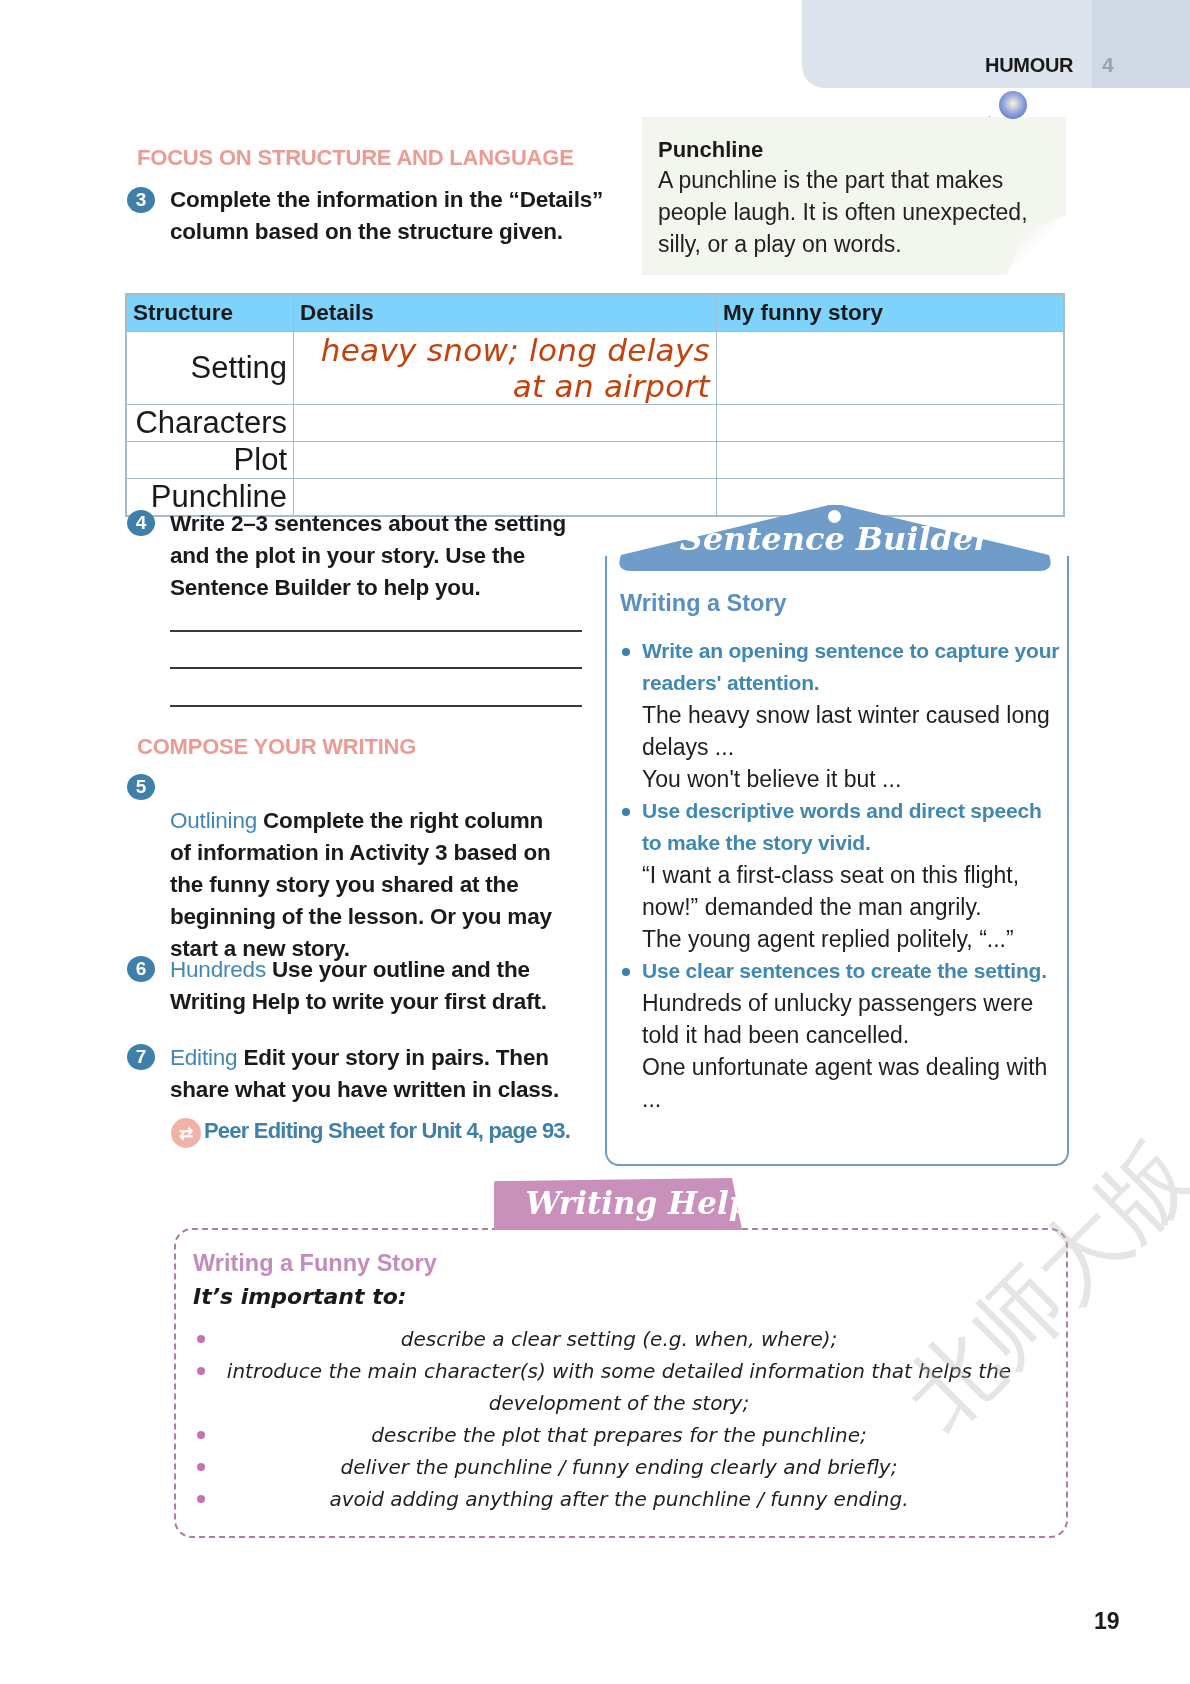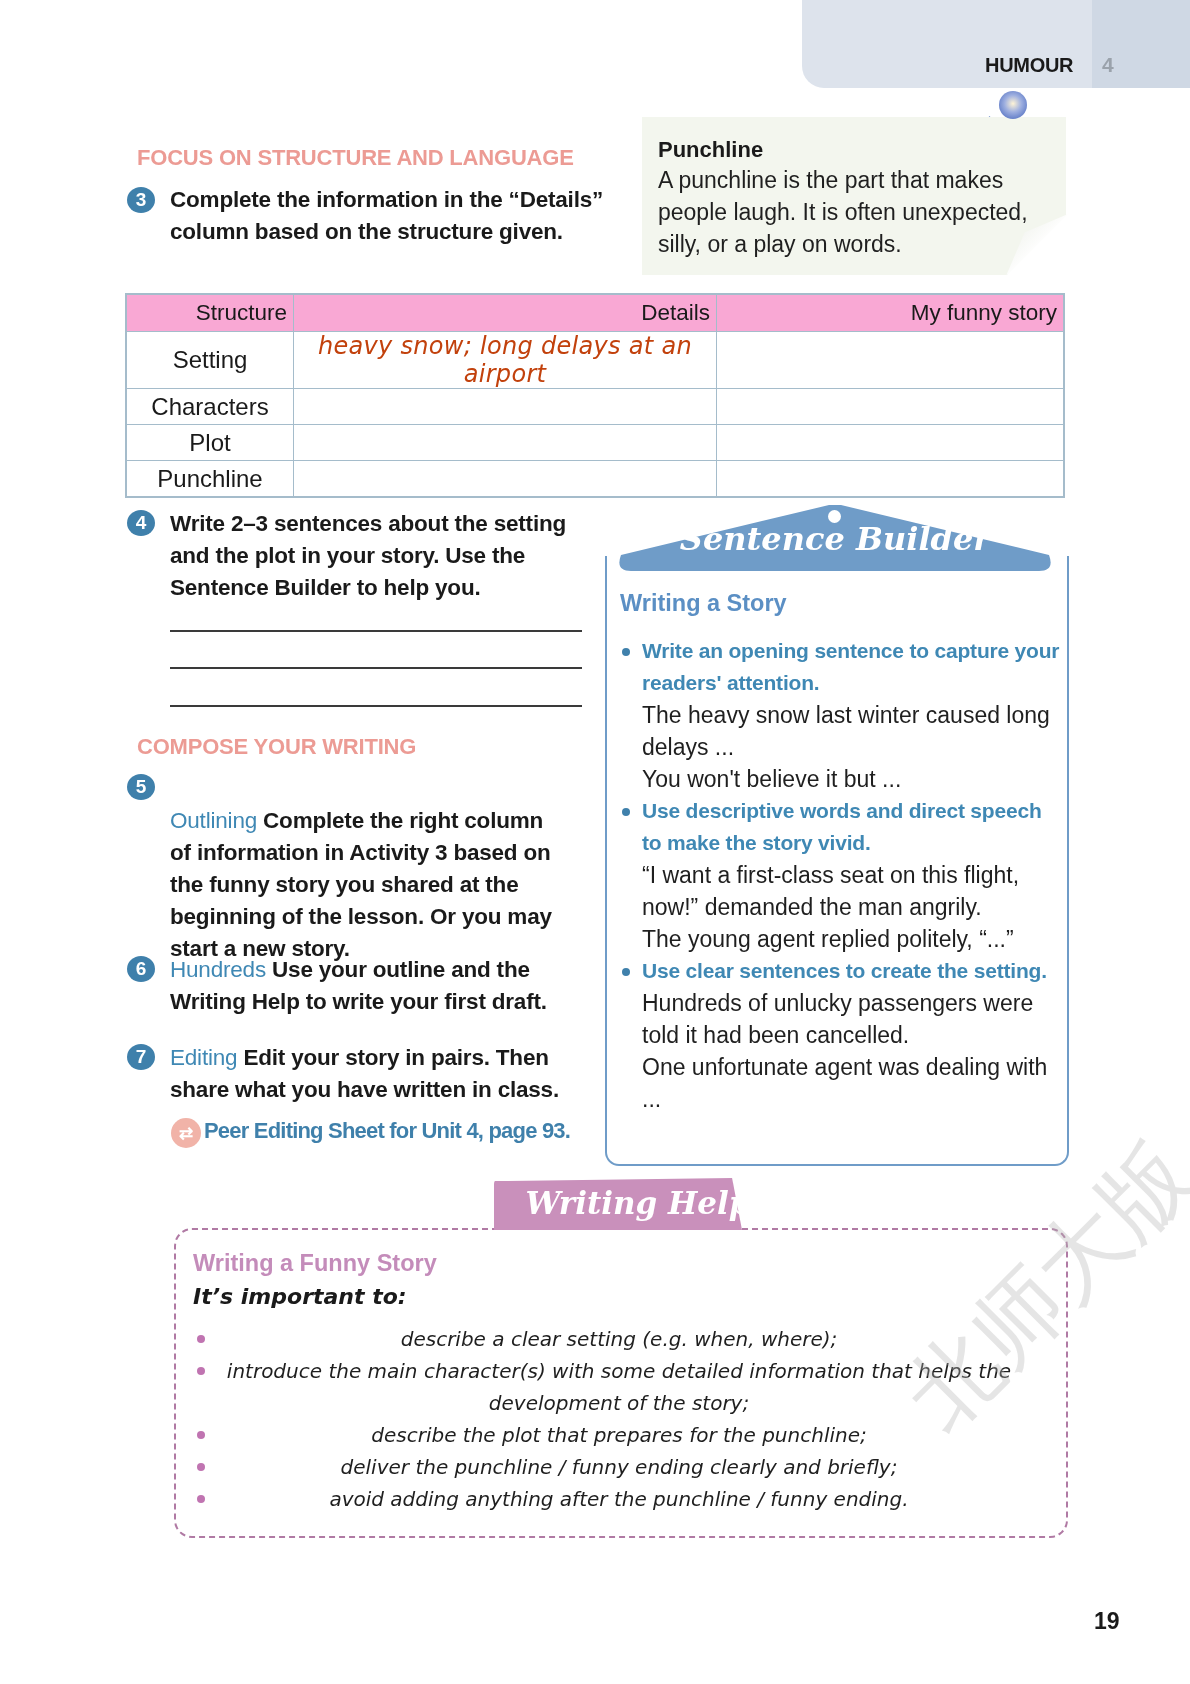--- a/index.html
+++ b/index.html
@@ -69,24 +69,24 @@
     transform: rotate(32deg); transform-origin: top center;
   }
 
   
   .story-table {
     left: 125px; top: 293px; width: 940px; border-collapse: collapse;
     border: 2px solid #a5bccb;
   }
   .story-table td, .story-table th {
     border: 1.5px solid #a5bccb; height: 35px; padding: 0 6px;
-    font-size: 24px; text-align: center; vertical-align: middle;
+    font-size: 31px; text-align: right; vertical-align: middle;
   }
   .story-table th {
-    background: #f9a8d4; font-weight: normal; text-align: right; font-size: 22.5px;
+    background: #7dd3fc; font-weight: bold; text-align: left; font-size: 22.5px;
     height: 36px;
   }
   .story-table .c1 { width: 154px; }
   .story-table .c2 { width: 410px; }
   .handwriting {
     font-family: "DejaVu Sans", sans-serif; font-style: italic; color: #c2410c;
     font-size: 20px; letter-spacing: 0.3px;
   }
 
   

